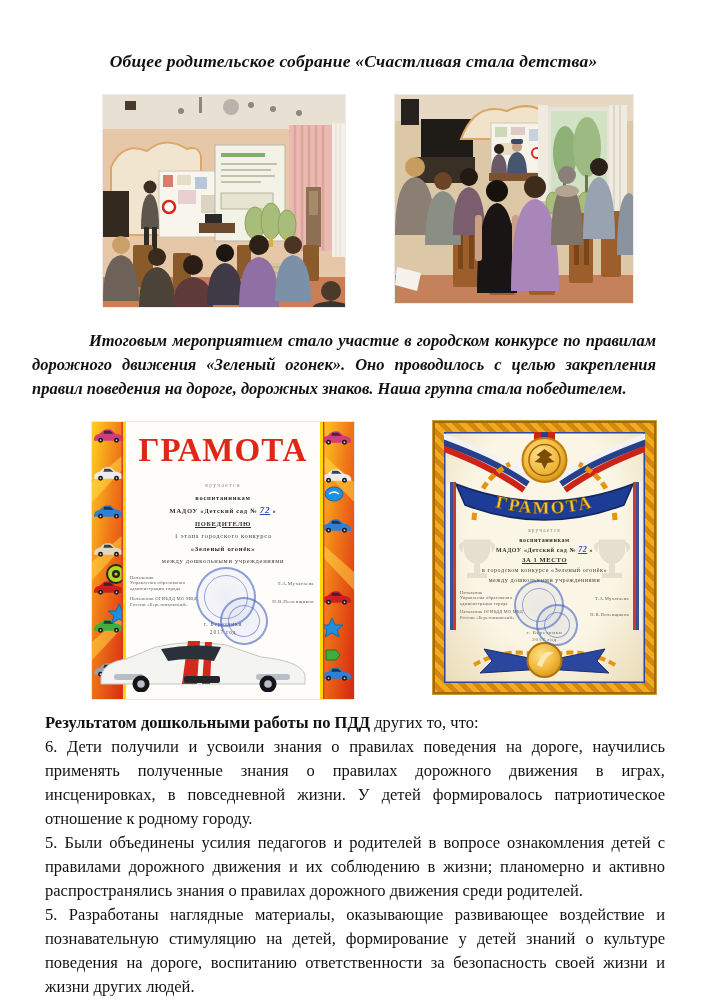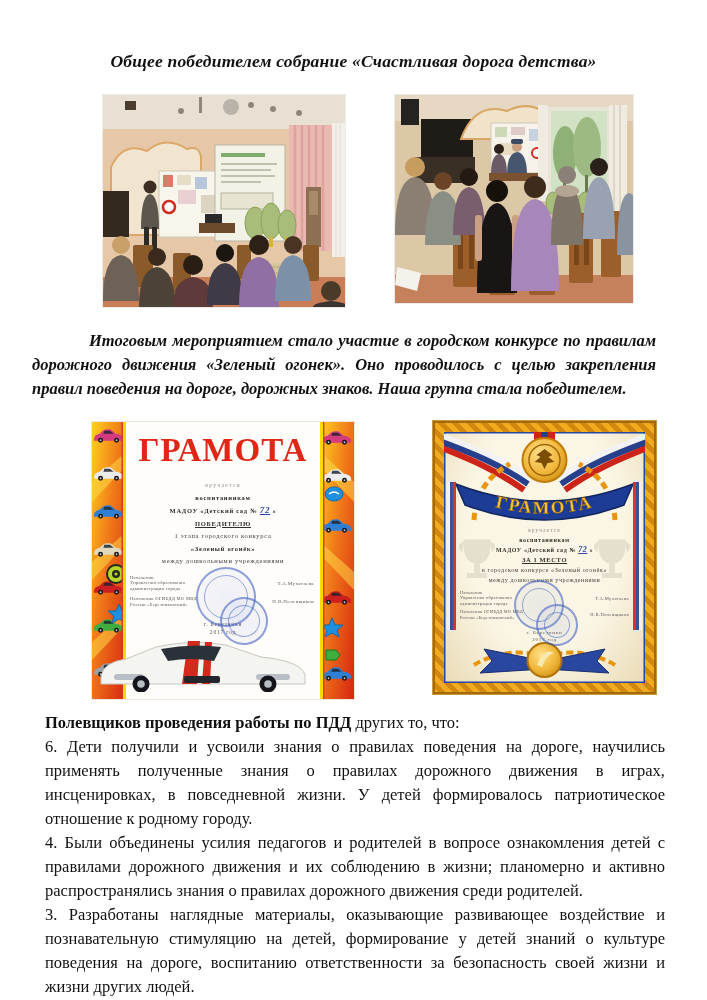--- a/index.html
+++ b/index.html
@@ -70,21 +70,21 @@
   .sig2z .n{font-size:4.6px;}
   .st3{left:58px;top:-10px;width:46px;height:46px;}
   .st4{left:80px;top:14px;width:38px;height:38px;transform:rotate(10deg);}
   .py2{margin-top:9px;font-size:5px;line-height:7px;color:#5a5a50;letter-spacing:.8px;}
 </style>
 </head>
 <body>
 
 <div class="page">
 
-  <div class="doc-title">Общее победителем собрание «Счастливая дорога детства»</div>
+  <div class="doc-title">Общее родительское собрание «Счастливая стала детства»</div>
 
   <div class="photo photo-1">
     <svg viewBox="0 0 242 212" preserveAspectRatio="none">
       <rect width="242" height="212" fill="#e6c8a8"></rect>
       <rect width="242" height="34" fill="#e9e0d4"></rect>
       <circle cx="128" cy="12" r="8" fill="#b9b3a9"></circle>
       <rect x="96" y="2" width="3" height="16" fill="#8f877b"></rect>
       <g fill="#8f877b">
           <circle cx="78" cy="16" r="3"></circle>
           <circle cx="148" cy="10" r="3"></circle>
@@ -439,19 +439,19 @@
         <path d="M171,30 Q141,12 105,20" stroke="#e8940c" stroke-width="4" fill="none" stroke-dasharray="7 4"></path>
         <path d="M100,26 L40,14 L48,26 L36,38 L100,34 Z" fill="#2a47a0" stroke="#1c2f6e"></path>
         <path d="M101,26 L161,14 L153,26 L165,38 L101,34 Z" fill="#2a47a0" stroke="#1c2f6e"></path>
         <circle cx="100.5" cy="25" r="17" fill="url(#goldg)" stroke="#b07408" stroke-width="2"></circle>
         <path d="M93,30 Q100,12 110,18 Q102,20 98,32 Z" fill="#f8e9b0"></path>
       </svg>
     </div>
   </div>
 
   <div class="results">
-    <p class="lead"><b>Полевщиков проведения работы  по ПДД</b><span> других то, что:</span></p>
+    <p class="lead"><b>Результатом дошкольными работы  по ПДД</b><span> других то, что:</span></p>
     <p>6. Дети получили и усвоили знания о правилах поведения на дороге, научились применять полученные знания о правилах дорожного движения в играх, инсценировках, в повседневной жизни. У детей формировалось патриотическое отношение к родному городу.</p>
-    <p>4. Были объединены усилия педагогов и родителей в вопросе ознакомления детей с правилами дорожного движения и их соблюдению в жизни; планомерно и активно распространялись знания о правилах дорожного движения среди родителей.</p>
-    <p>3. Разработаны наглядные материалы, оказывающие развивающее воздействие и познавательную стимуляцию на детей, формирование у детей знаний о культуре поведения на дороге, воспитанию ответственности за безопасность своей жизни и жизни других людей.</p>
+    <p>5. Были объединены усилия педагогов и родителей в вопросе ознакомления детей с правилами дорожного движения и их соблюдению в жизни; планомерно и активно распространялись знания о правилах дорожного движения среди родителей.</p>
+    <p>5. Разработаны наглядные материалы, оказывающие развивающее воздействие и познавательную стимуляцию на детей, формирование у детей знаний о культуре поведения на дороге, воспитанию ответственности за безопасность своей жизни и жизни других людей.</p>
   </div>
 
 </div>
 
 </body></html>

